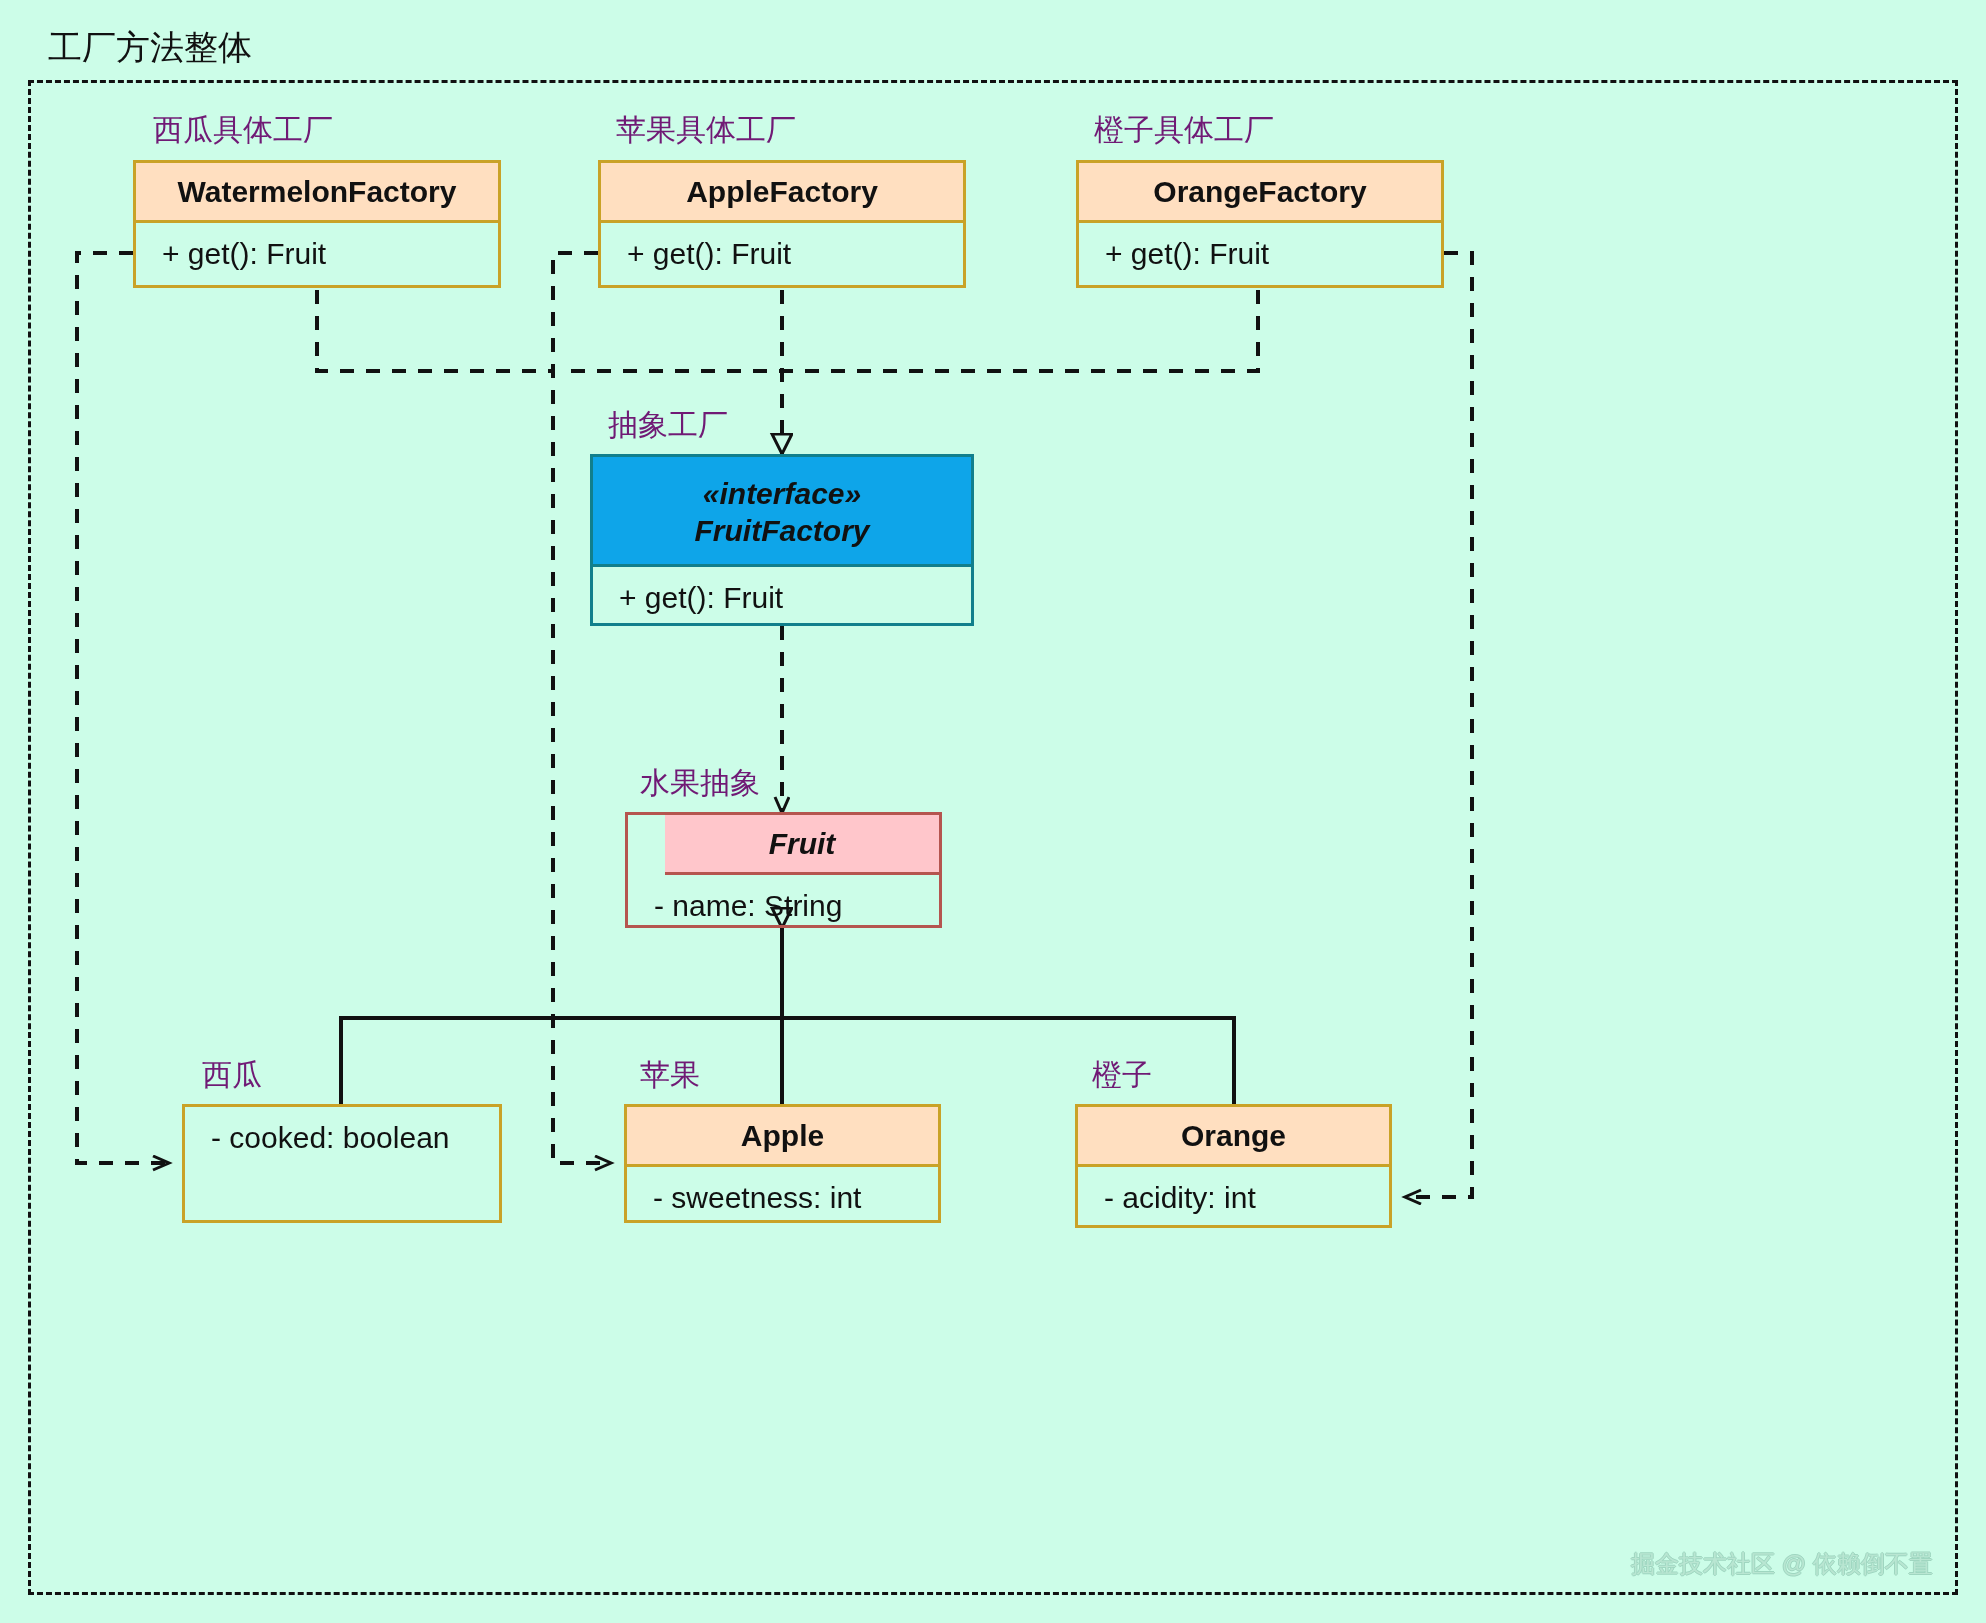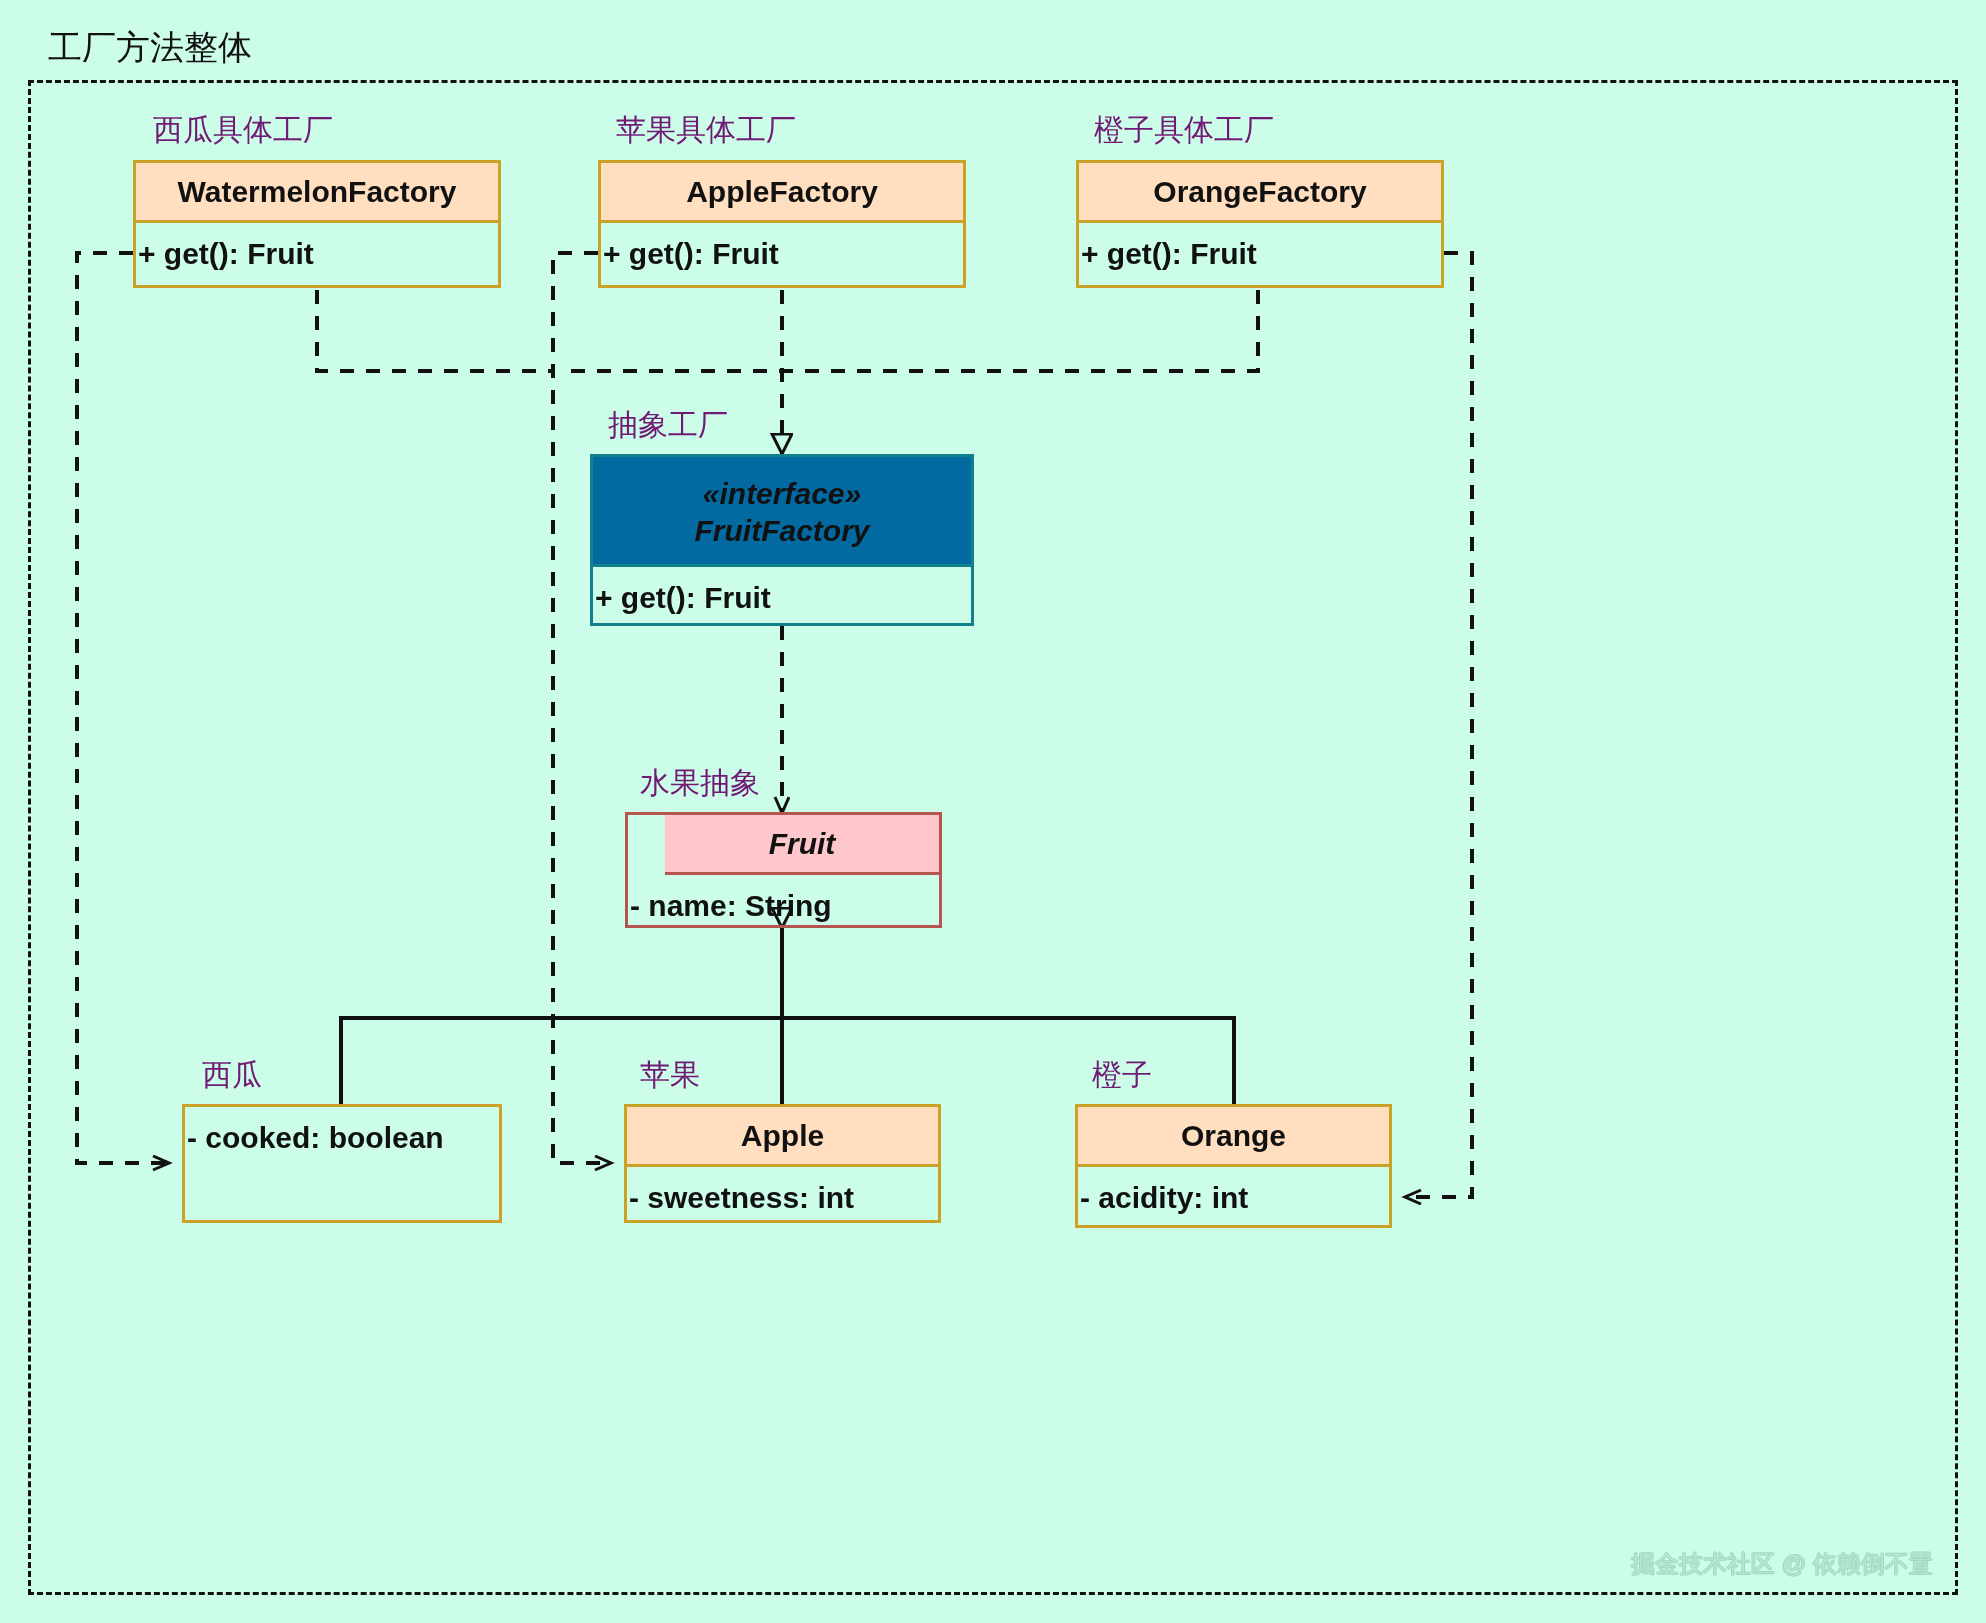--- a/index.html
+++ b/index.html
@@ -58,35 +58,34 @@
     font-weight: bold;
     font-size: 30px;
     color: #111;
     background: #ffdfc0;
     border-bottom: 3px solid #c9a227;
   }
   .umlbox .body {
     box-sizing: border-box;
     height: 63px;
     line-height: 61px;
-    padding-left: 2px;
+    padding-left: 26px;
     font-size: 30px;
     color: #111;
     background: transparent;
-    font-weight: bold;
   }
   .umlbox.iface {
     border-color: #117f8c;
   }
   .umlbox.iface .hdr {
     height: 110px;
     line-height: 1.22;
     padding-top: 19px;
     font-style: italic;
-    background: #0369a1;
+    background: #0ea5e9;
     border-bottom: 3px solid #117f8c;
   }
   .umlbox.iface .hdr .l2 { display: block; }
   .umlbox.iface .body { border-color: #117f8c; }
   .umlbox.absclass {
     border-color: #b5554f;
   }
   .umlbox.absclass .hdr {
     font-style: italic;
     background: #ffc6cb;

